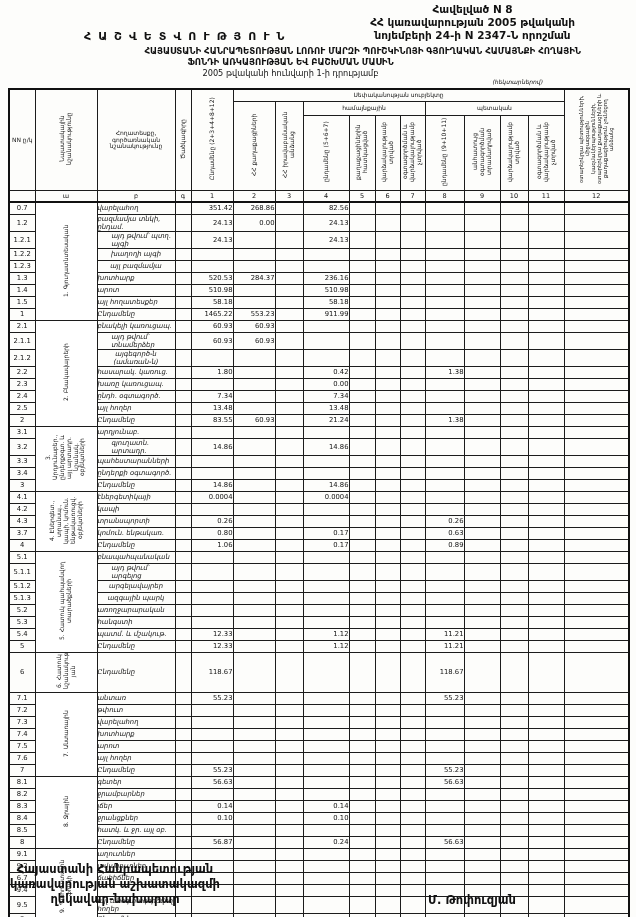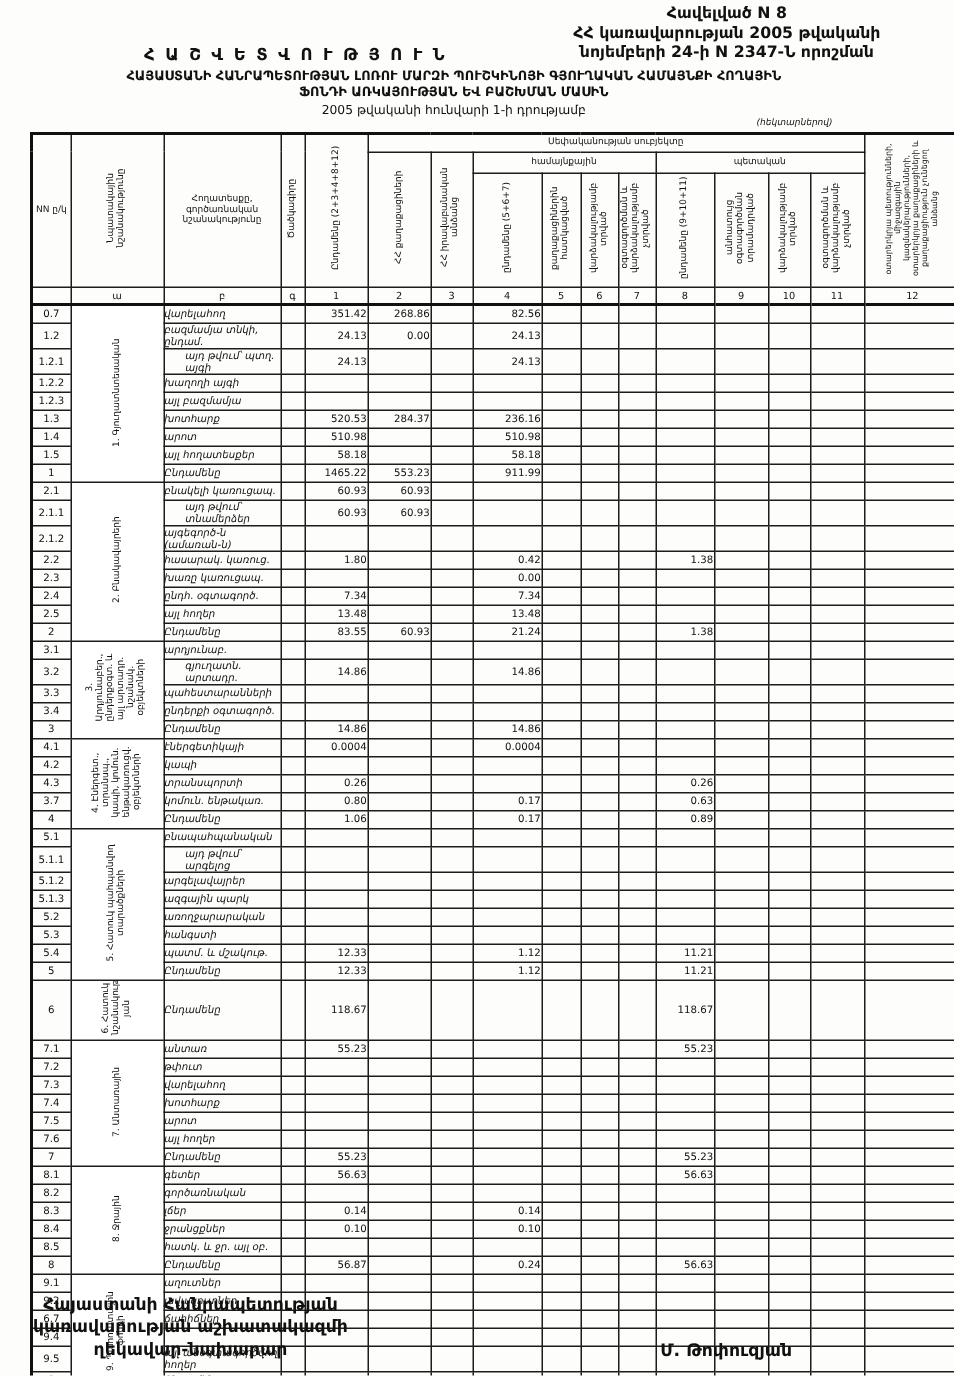--- a/index.html
+++ b/index.html
@@ -1,42 +1,42 @@
 <!DOCTYPE html>
 <html><head>
 <meta charset="utf-8">
 <style>
   html,body{margin:0;padding:0;}
   body{
     width:636px;height:917px;background:#fdfdfb;color:#111;
     font-family:"DejaVu Sans",sans-serif;position:relative;overflow:hidden;
   }
-  .page{position:absolute;left:12px;top:0;width:581px;height:917px;}
+  .page{position:absolute;left:0;top:0;width:581px;height:917px;}
   
   .tophead{position:relative;height:88px;}
   .appendix{position:absolute;right:6px;top:3px;text-align:center;font-weight:bold;font-size:10.5px;line-height:1.25;}
   .report-word{position:absolute;left:84px;top:30px;font-size:11px;letter-spacing:7px;font-weight:bold;}
-  .title1{position:absolute;left:0;top:46px;width:100%;text-align:center;font-weight:bold;font-size:8.6px;}
+  .title1{position:absolute;left:0;top:46px;width:100%;text-align:right;font-weight:bold;font-size:8.6px;}
   .title2{position:absolute;left:0;top:57px;width:100%;text-align:center;font-weight:bold;font-size:8.6px;}
   .title3{position:absolute;left:0;top:68px;width:100%;text-align:center;font-size:8.2px;}
   .units{position:absolute;right:38px;top:78px;font-size:6px;font-style:italic;}
   
   table.rep{border-collapse:collapse;table-layout:fixed;margin-left:8px;width:620px;
             border:2px solid #111;}
   .rep th,.rep td{border:1px solid #1c1c1c;padding:0;vertical-align:middle;
                   font-weight:normal;overflow:hidden;}
   .rep thead th{font-size:6px;text-align:center;line-height:1.15;}
   .vert{writing-mode:vertical-rl;transform:rotate(180deg);margin:0 auto;line-height:1.15;display:inline-block;}
   .hvert{height:72px;font-size:6px;}
   .hvert2{height:98px;font-size:6px;}
   .idxrow td{height:10px;font-size:6.5px;text-align:center;border-bottom:2px solid #111;}
   .rep tbody td{height:11px;font-size:6.8px;}
   .lab{text-align:left;padding-left:3px;font-style:italic;}
   .lab.ind1{padding-left:14px;margin-top:28px;}
-  .lab.ind2{text-align:left;padding-left:0;}
+  .lab.ind2{text-align:center;padding-left:0;}
   .num{text-align:right;padding-right:2px;font-size:7px;}
   .nncell{text-align:center;border:1.5px solid #000;font-size:6.8px;}
   .sect{text-align:center;background:#fff;}
   .sect .vert{font-size:6px;}
   .row-total td{border-top:1.5px solid #000;}
   
   .foot{position:absolute;left:10px;top:862px;width:616px;display:flex;justify-content:space-between;align-items:flex-end;}
   .foot .fleft{font-weight:bold;font-size:11.5px;line-height:1.3;text-align:center;}
   .foot .fsig{font-weight:bold;font-size:11.5px;margin-right:110px;}
 </style>
@@ -874,21 +874,21 @@
           <td class="num"></td>
           <td class="num"></td>
           <td class="num">56.63</td>
           <td class="num"></td>
           <td class="num"></td>
           <td class="num"></td>
           <td class="num"></td>
         </tr>
         <tr>
           <td class="nncell">8.2</td>
-          <td class="lab">գործառնական</td>
+          <td class="lab">ջրամբարներ</td>
           <td></td>
           <td class="num"></td>
           <td class="num"></td>
           <td class="num"></td>
           <td class="num"></td>
           <td class="num"></td>
           <td class="num"></td>
           <td class="num"></td>
           <td class="num"></td>
           <td class="num"></td>

